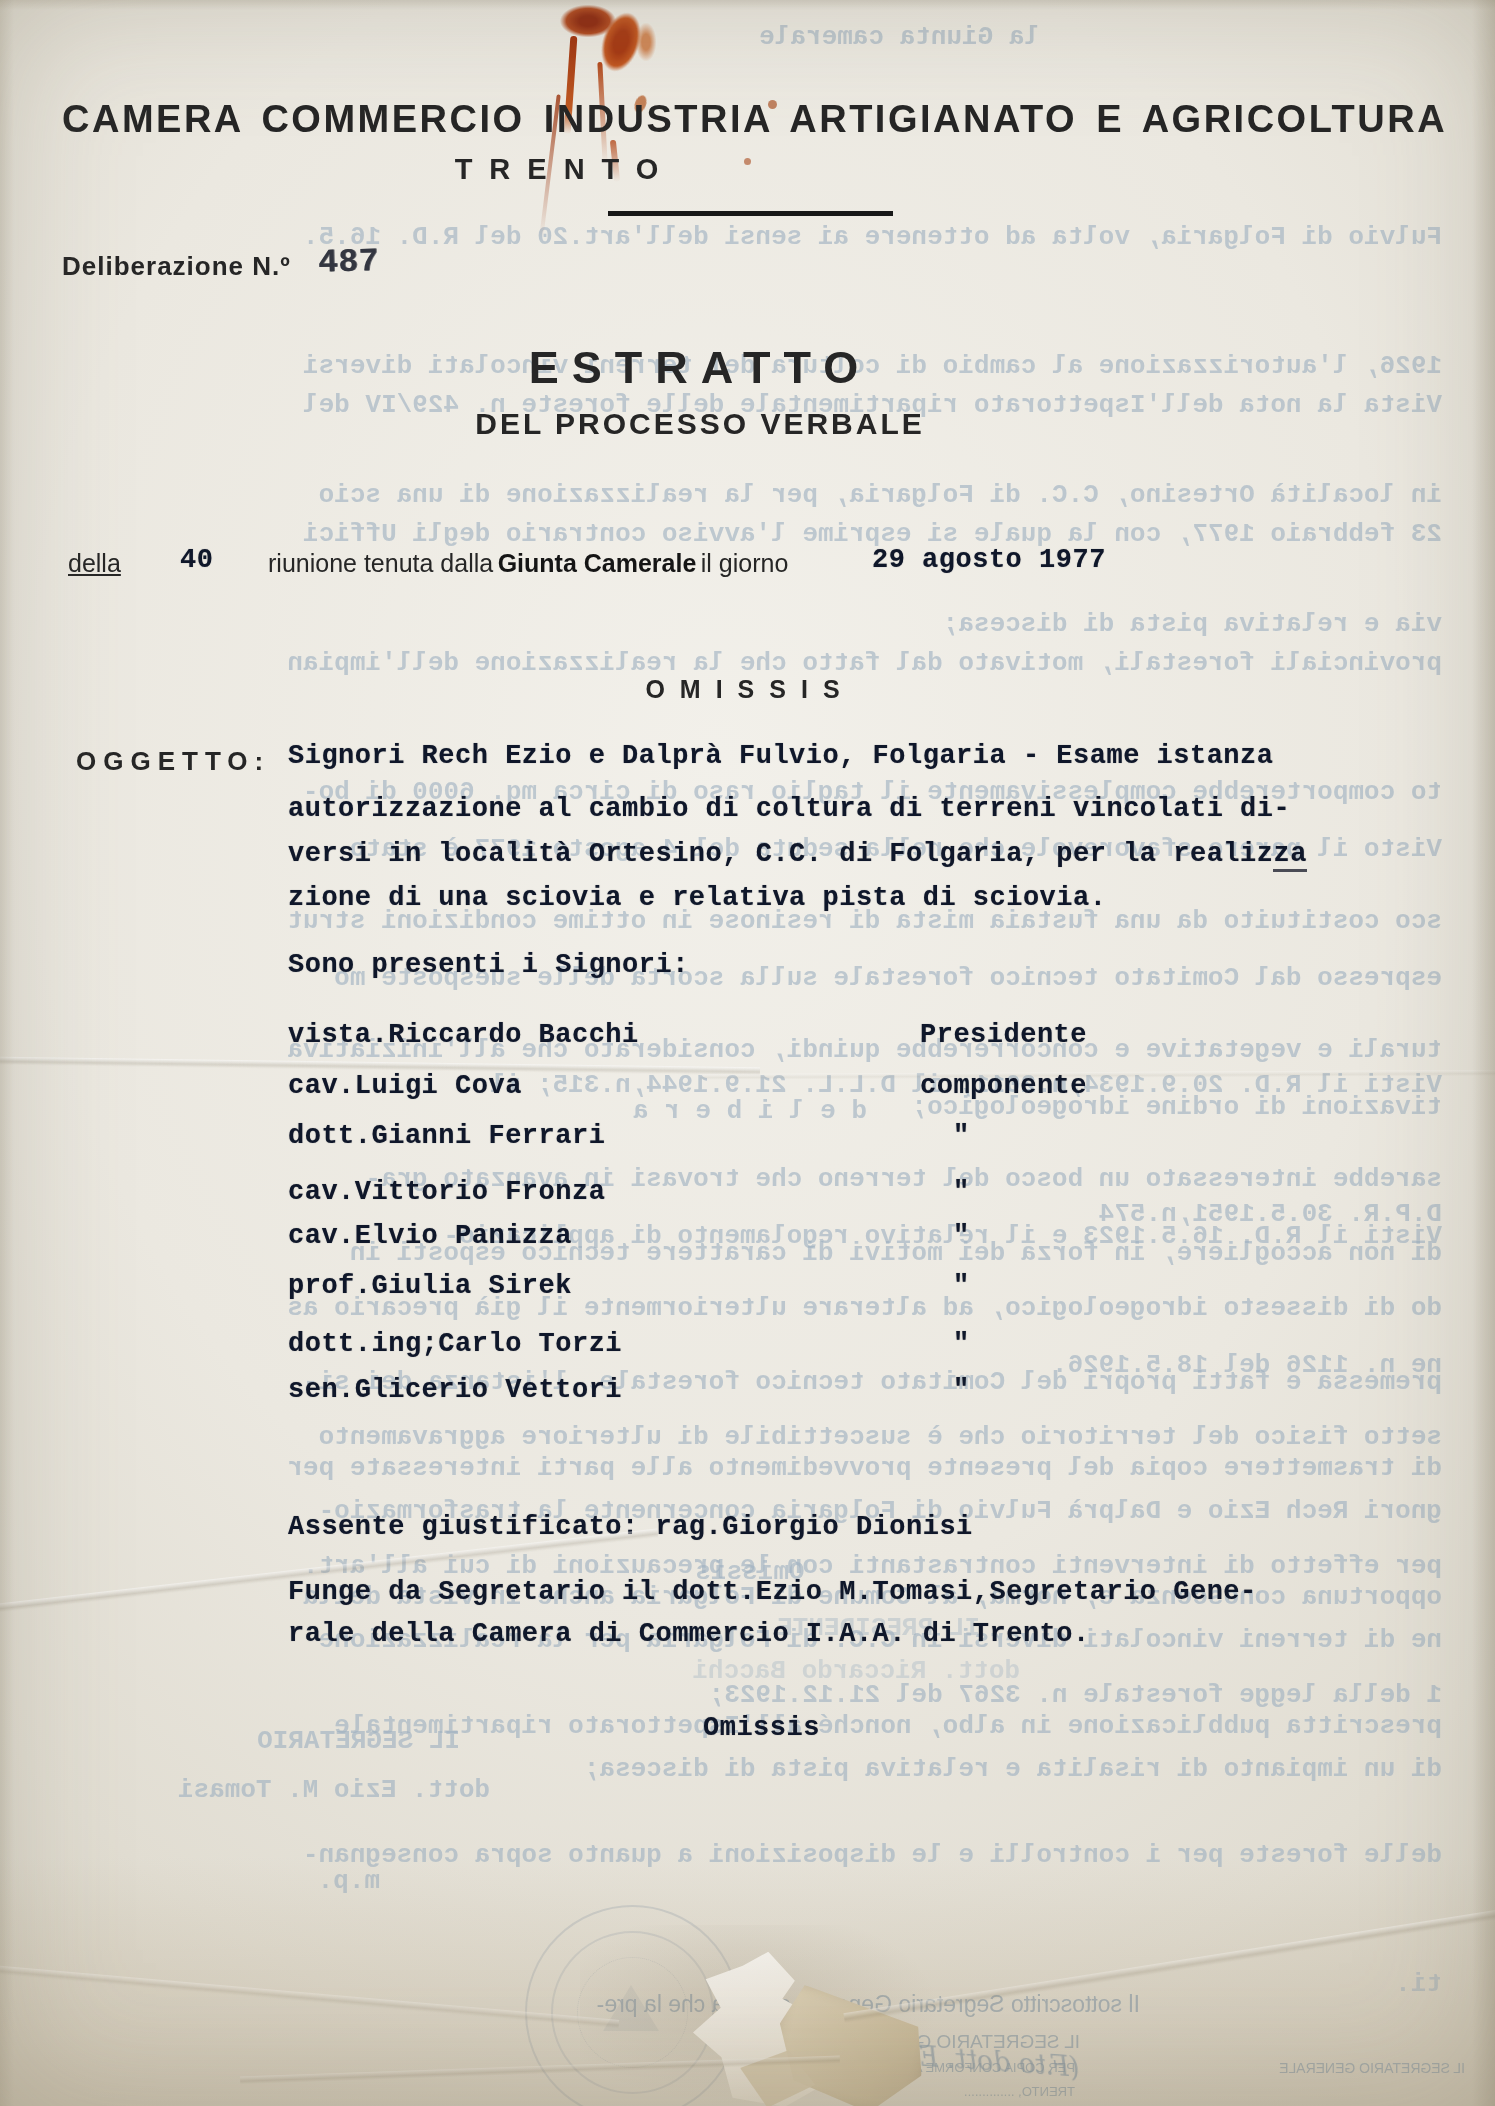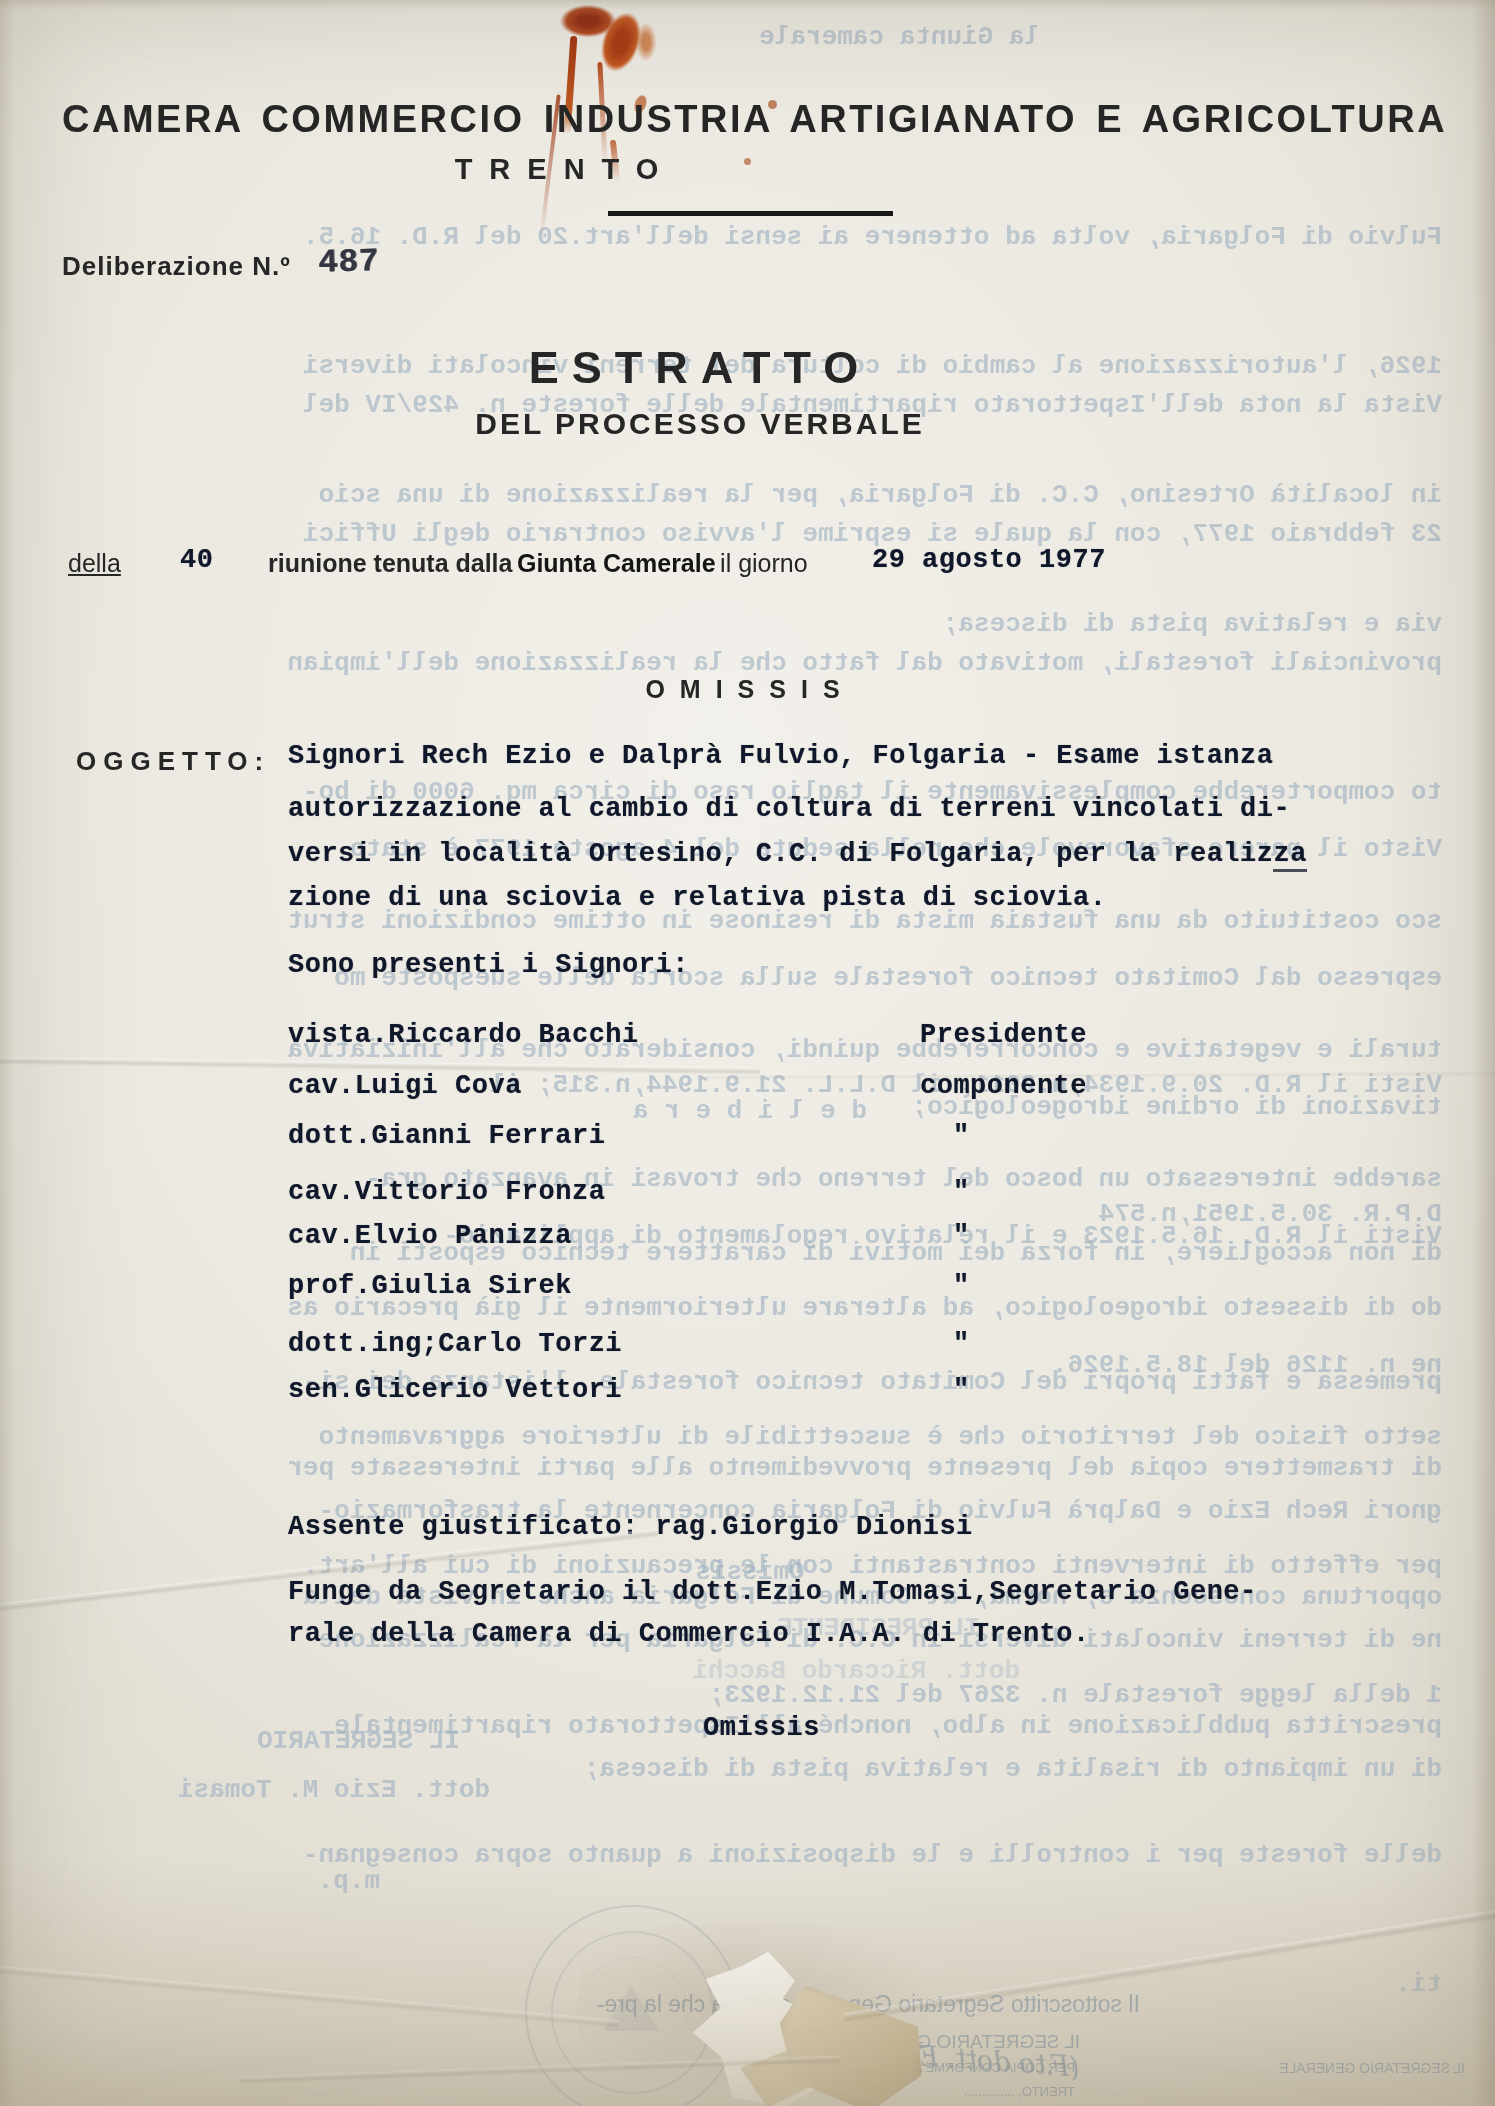--- a/index.html
+++ b/index.html
@@ -137,21 +137,21 @@
   <div class="abs print" style="left:62px;top:251px;font-size:26px;letter-spacing:1px;">Deliberazione N.º</div>
   <div class="abs tw" style="left:318px;top:244px;font-size:33px;color:#333640;transform:rotate(-1.5deg);text-shadow:1px 0 0 rgba(51,54,64,.7);">487</div>
 
   <div class="abs print" style="left:450px;top:342px;width:500px;text-align:center;font-size:45px;letter-spacing:13px;">ESTRATTO</div>
   <div class="abs print" style="left:450px;top:407px;width:500px;text-align:center;font-size:30px;letter-spacing:3px;">DEL PROCESSO VERBALE</div>
 
   <div class="abs" style="left:0;top:0;">
     <span class="abs print" style="left:68px;top:549px;font-size:25px;font-weight:400;text-decoration:underline;">della</span>
     <span class="abs tw" style="left:180px;top:545px;">40</span>
     <span class="abs" style="left:268px;top:549px;white-space:nowrap;">
-      <span class="print" style="font-size:25px;font-weight:700;margin-top:16px;">riunione tenuta dalla</span>
+      <span class="print" style="font-size:25px;font-weight:400;margin-top:16px;">riunione tenuta dalla</span>
       <span class="print" style="font-size:25px;color:#151515;">Giunta Camerale</span>
       <span class="print" style="font-size:25px;font-weight:400;">il giorno</span>
     </span>
     <span class="abs tw" style="left:872px;top:545px;">29 agosto 1977</span>
   </div>
 
   <div class="abs print" style="left:600px;top:675px;width:300px;text-align:center;font-size:25px;letter-spacing:15px;">OMISSIS</div>
 
   <div class="abs print" style="left:76px;top:746px;font-size:26px;letter-spacing:7px;">OGGETTO:</div>
   <div class="abs tw" style="left:288px;top:741px;">Signori Rech Ezio e Dalprà Fulvio, Folgaria - Esame istanza</div>

